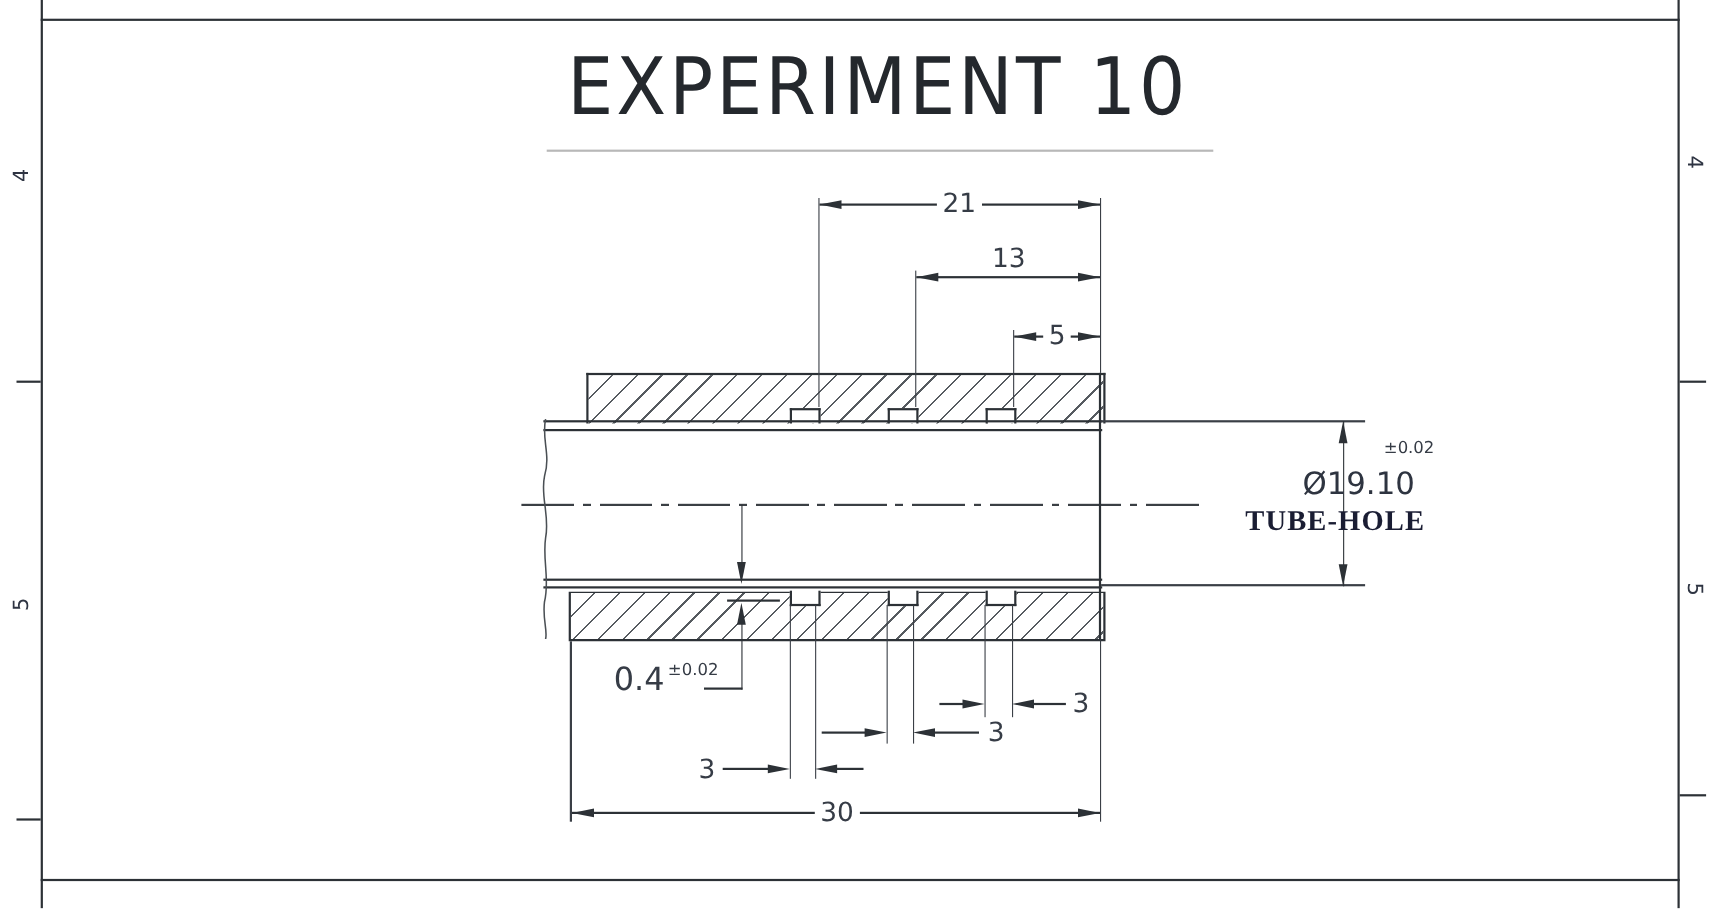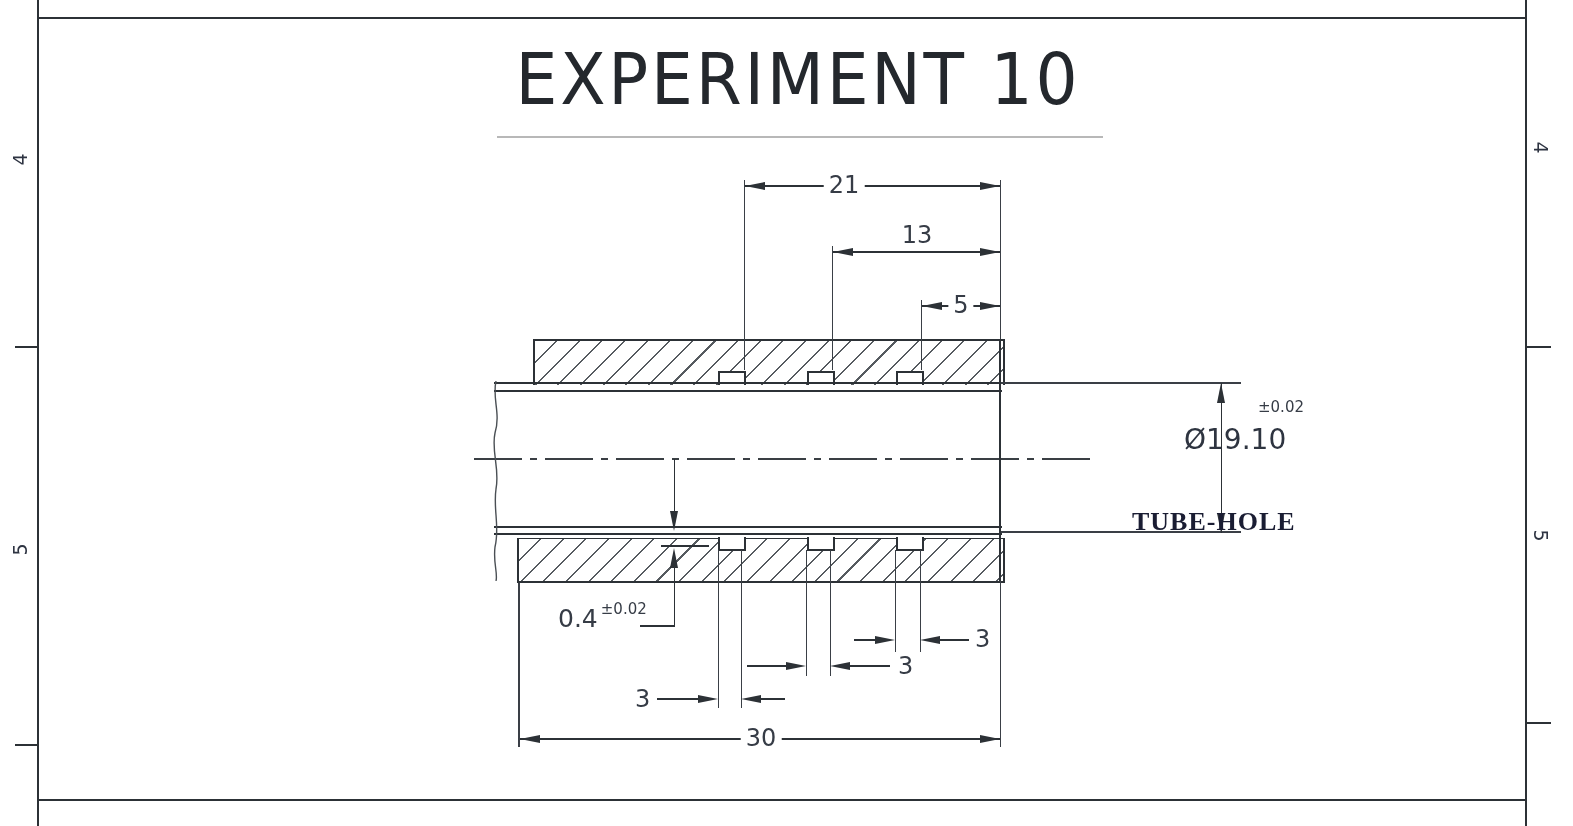--- a/index.html
+++ b/index.html
@@ -32,23 +32,23 @@
   .zone { position:absolute; font-size:19px; color:#2e3442; line-height:1; }
   .rotL { transform:rotate(-90deg); }
   .rotR { transform:rotate(90deg); }
   .title { position:absolute; left:473px; top:42px; width:650px; text-align:center;
            font-size:72px; line-height:1.05; letter-spacing:3px; color:#24282d;
            transform:scaleX(0.92); transform-origin:50% 0; white-space:nowrap; }
   .underline { position:absolute; left:497px; top:136px; width:606px; height:2px; background:#b8b8b8; }
   .holetol { position:absolute; left:1258px; top:398px; font-size:15px; color:#363c46; }
   .holedia { position:absolute; left:1184px; top:423px; font-size:28px; color:#2e3440; }
   .holelbl { position:absolute; left:1132px; top:459px; font-size:26px; font-weight:bold;
-             font-family:"Liberation Serif", serif; color:#1a1d33; letter-spacing:1px;margin-top:48px; }
+             font-family:"Liberation Serif", serif; color:#1a1d33; letter-spacing:1px; }
   .land { position:absolute; left:558px; top:600px; color:#363c46; white-space:nowrap; }
-  .land .num { font-size:25px; }
+  .land .num { font-size:29px; }
   .land sup { font-size:15px; vertical-align:13px; margin-left:3px; }
 </style>
 </head>
 <body>
 
 <div class="sheet">
 
   <div class="ln vl2" style="left:37px;top:0;height:826px"></div>
   <div class="ln vl2" style="left:1525px;top:0;height:826px"></div>
   <div class="ln hl2" style="left:37px;top:17px;width:1490px"></div>
@@ -99,21 +99,21 @@
   <div class="ln ext vl1" style="left:740.5px;top:550px;height:158px"></div>
   <div class="ln ext vl1" style="left:805.5px;top:550px;height:126px"></div>
   <div class="ln ext vl1" style="left:829.5px;top:550px;height:126px"></div>
   <div class="ln ext vl1" style="left:894.5px;top:550px;height:102px"></div>
   <div class="ln ext vl1" style="left:919.5px;top:550px;height:102px"></div>
   <div class="ln ext vl1" style="left:518px;top:583px;height:164px"></div>
 
   <div class="ln hl1" style="left:745px;top:185px;width:255px"></div>
   <div class="ar l" style="left:745px;top:182px"></div>
   <div class="ar r" style="left:980px;top:182px"></div>
-  <div class="dimtxt ctr" style="left:844px;top:173px">21</div>
+  <div class="dimtxt ctr" style="left:872px;top:173px">21</div>
 
   <div class="ln hl1" style="left:833px;top:251px;width:167px"></div>
   <div class="ar l" style="left:833px;top:248px"></div>
   <div class="ar r" style="left:980px;top:248px"></div>
   <div class="dimtxt ctr" style="left:917px;top:223px">13</div>
 
   <div class="ln hl1" style="left:922px;top:305px;width:78px"></div>
   <div class="ar l" style="left:922px;top:302px"></div>
   <div class="ar r" style="left:980px;top:302px"></div>
   <div class="dimtxt ctr" style="left:961px;top:293px">5</div>

